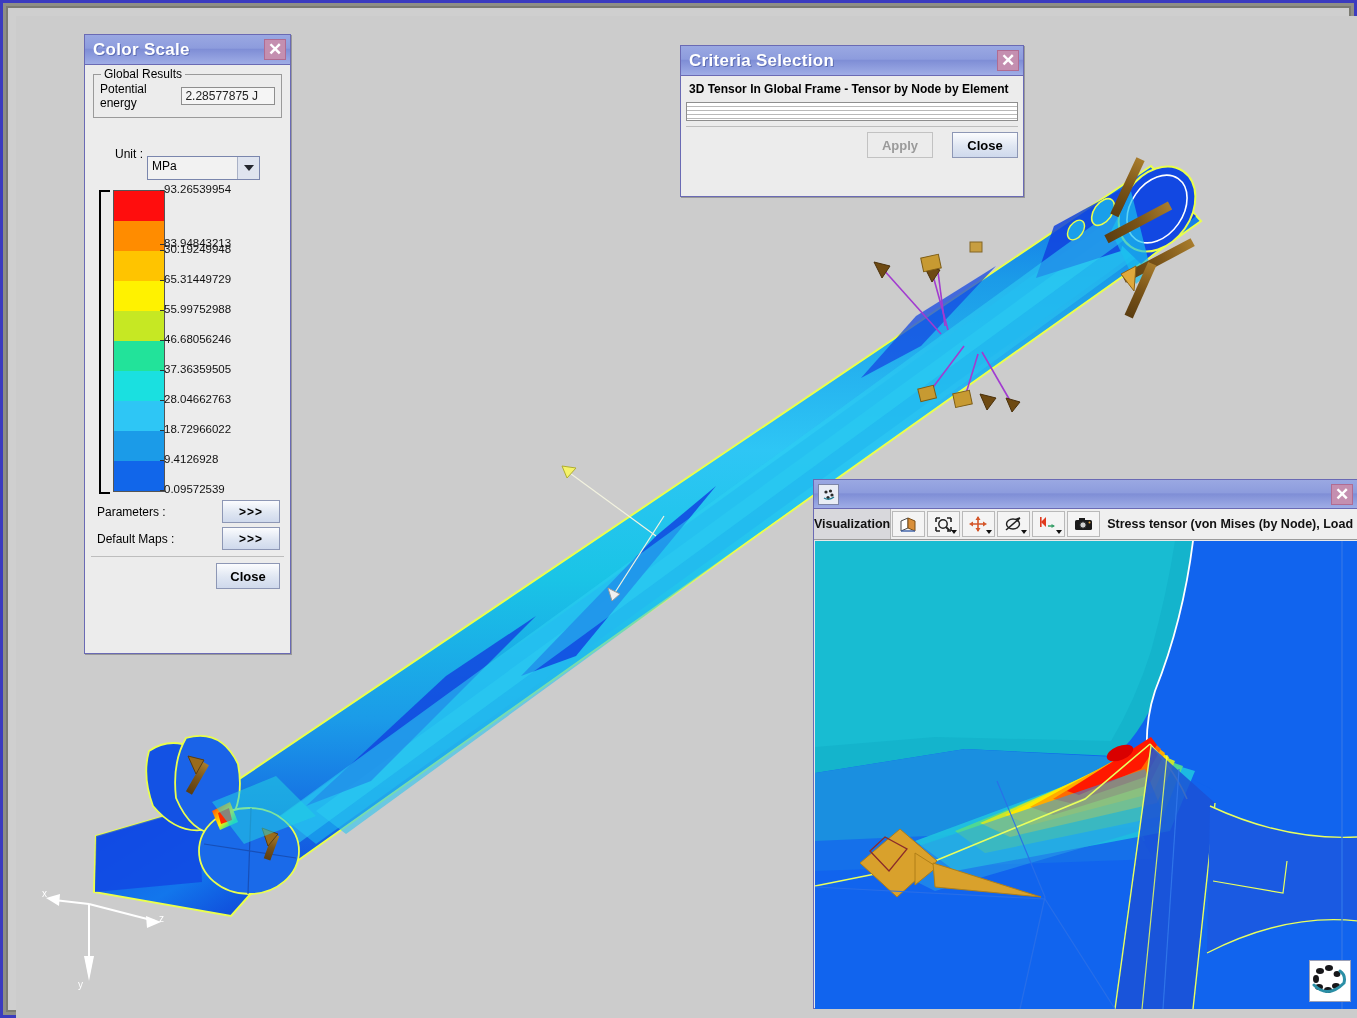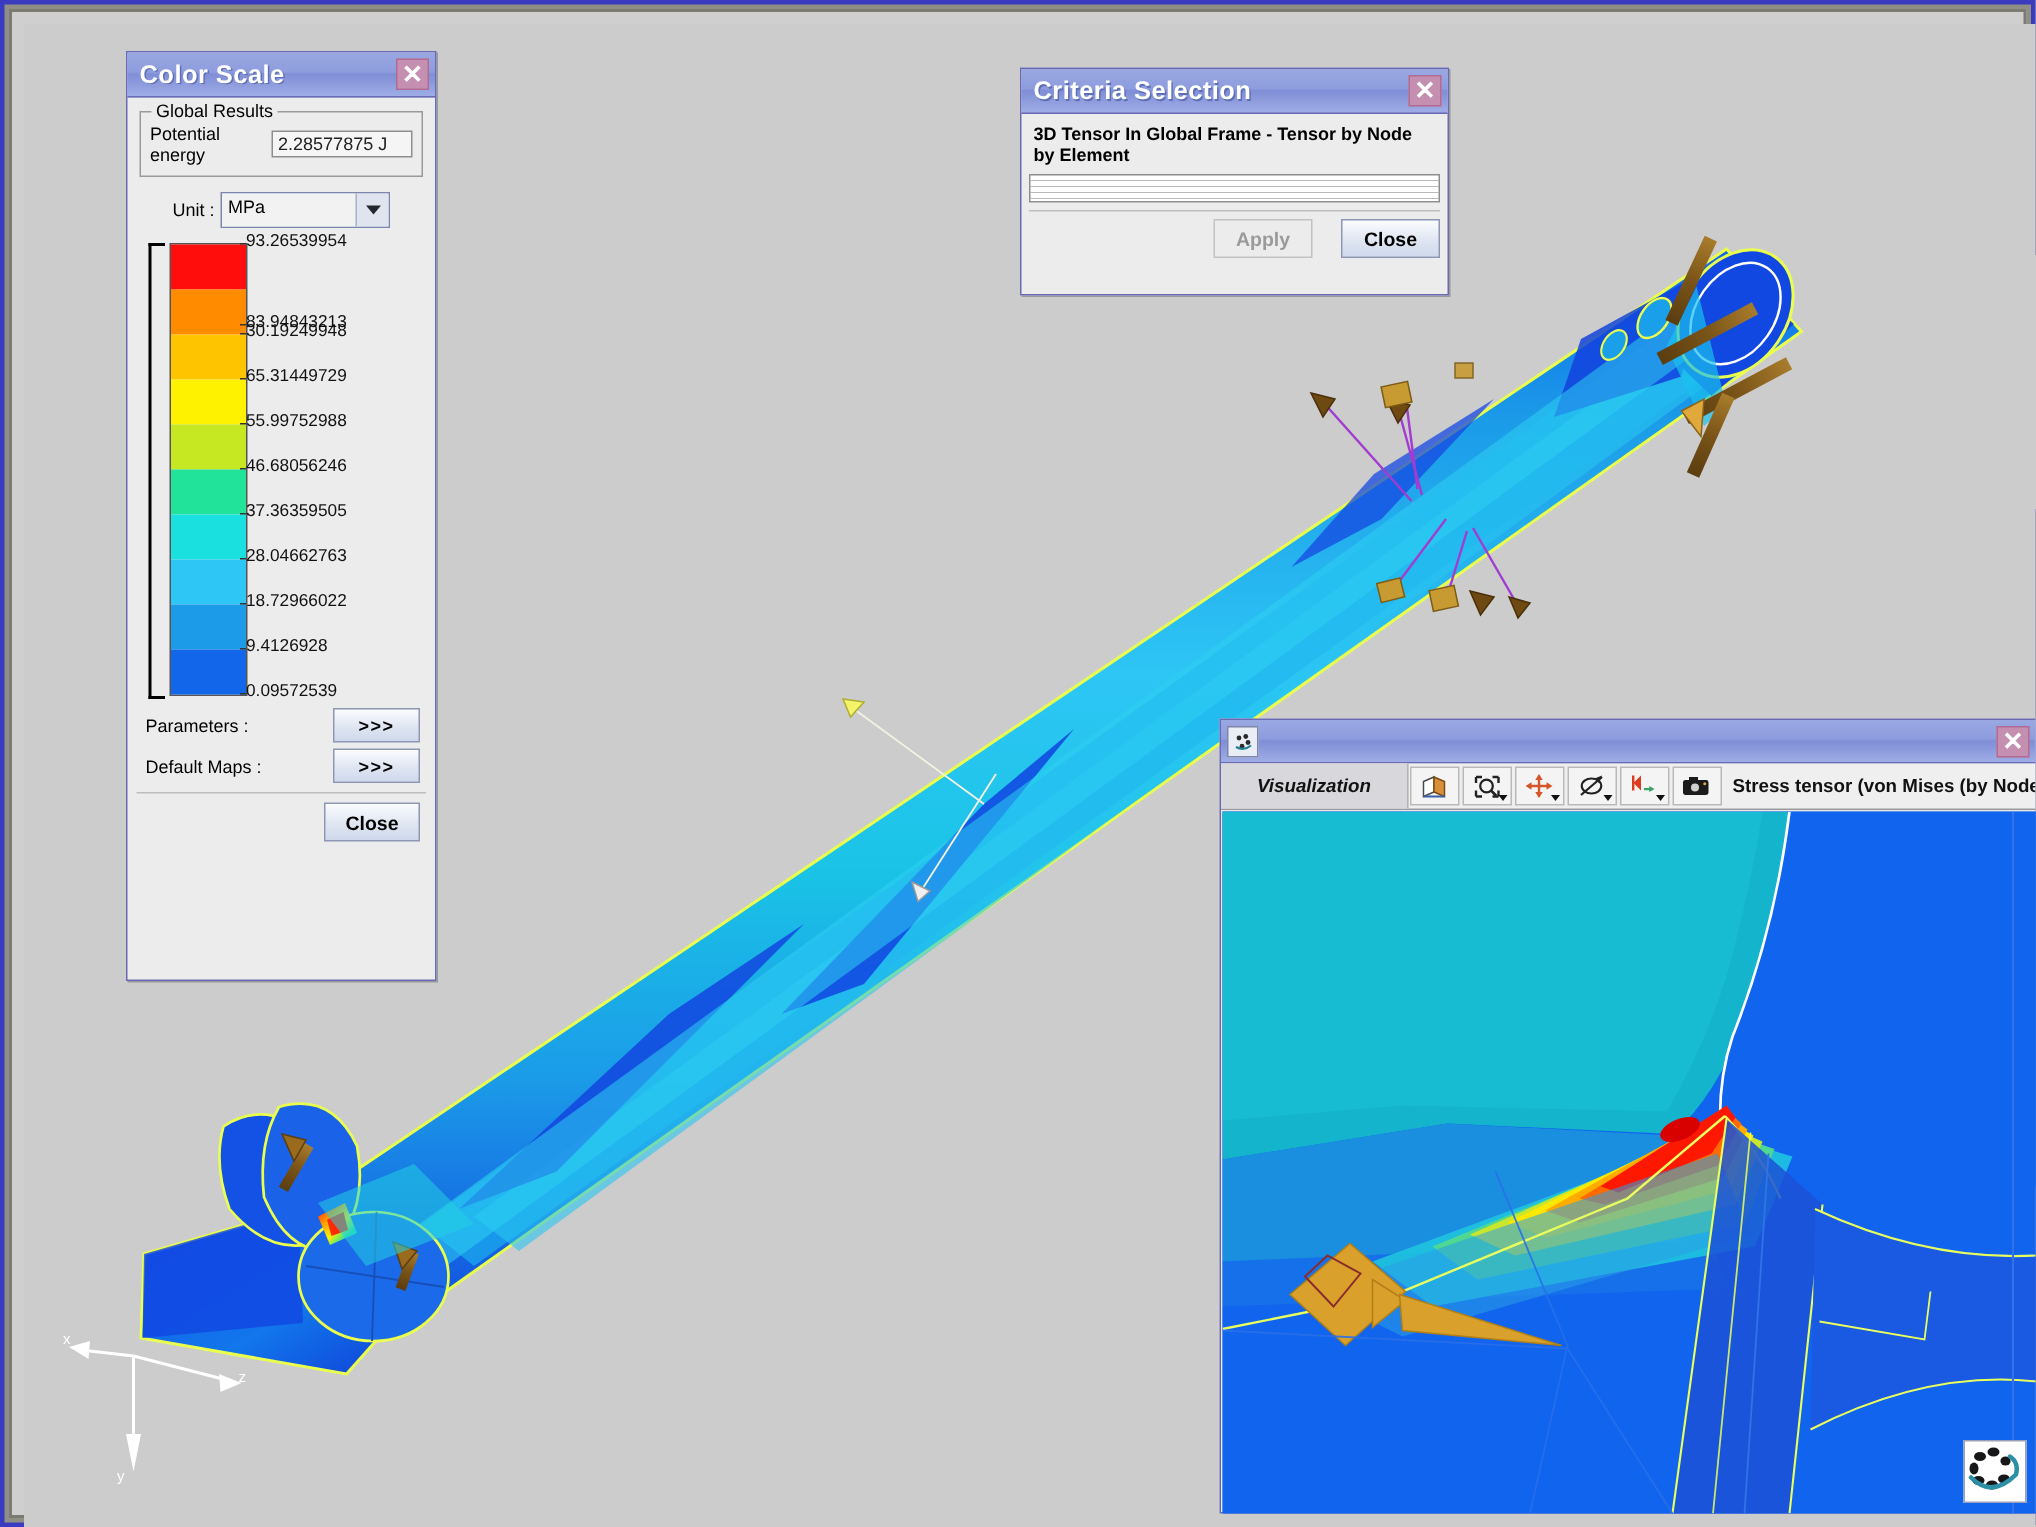--- a/index.html
+++ b/index.html
@@ -112,21 +112,21 @@
   }
   .cs-param-row{display:flex;align-items:center;justify-content:space-between;margin:4px 4px 4px 6px;}
   .cs-param-row .btn{width:56px;height:21px;font-size:12px;letter-spacing:1px;}
   #cs-footer{
     border-top:1px solid #bdbdbd;margin-top:6px;padding:6px 4px 0 4px;
     display:flex;justify-content:flex-end;
   }
   #cs-footer .btn{width:62px;height:24px;}
 
   
-  #criteria{left:664px;top:29px;width:286px;height:152px;}
+  #criteria{left:664px;top:29px;width:344px;height:152px;}
   #crit-head{font-size:12px;font-weight:bold;color:#000;padding:2px 3px 4px 3px;}
   #crit-rows .crow{display:flex;align-items:center;margin-bottom:3px;}
   #crit-rows .crow .lbl{font-size:12px;font-weight:bold;width:90px;}
   #crit-rows .crow .combo{flex:1;height:21px;}
   #crit-list{
     height:17px;border:1px solid #8e8e8e;background:#fdfdfd;margin-top:2px;
     background-image:repeating-linear-gradient(to bottom,#ffffff 0px,#ffffff 3px,#b9b9b9 3px,#b9b9b9 4px);
   }
   #crit-footer{
     border-top:1px solid #bdbdbd;margin-top:5px;padding-top:5px;
@@ -147,22 +147,22 @@
   }
   #vis-appicon{
     width:19px;height:19px;background:#e9edf5;border:1px solid #7d86a8;
     display:flex;align-items:center;justify-content:center;
   }
   #vis-toolbar{
     height:31px;box-sizing:border-box;background:#efefef;
     border-bottom:1px solid #9b9b9b;display:flex;align-items:stretch;
   }
   #vis-tbtitle{
-    display:flex;align-items:center;padding:0 24px;font-size:12.5px;
-    font-weight:bold;color:#111;background:#d8d8dc;border-right:1px solid #b4b4b4;font-style:italic;
+    display:flex;align-items:center;padding:0 0;font-size:12.5px;
+    font-weight:bold;color:#111;background:#d8d8dc;border-right:1px solid #b4b4b4;
   }
   .tbgroup{display:flex;align-items:stretch;}
   .tbbtn{
     width:33px;box-sizing:border-box;border:1px solid #b9b9b9;
     background:#f4f4f4;margin:2px 1px;display:flex;align-items:center;
     justify-content:center;position:relative;cursor:pointer;
   }
   .tbbtn .drop{
     position:absolute;right:2px;bottom:2px;width:0;height:0;
     border-left:3.5px solid transparent;border-right:3.5px solid transparent;
@@ -337,21 +337,21 @@
         <div class="fieldset">
           <div class="legend">Global Results</div>
           <div class="row" style="margin-top:3px;">
             <div class="lbl">Potential energy</div>
             <div class="txtfield" style="margin-left:4px;width:96px;">2.28577875 J</div>
           </div>
         </div>
 
         <div class="row" style="margin:10px 0 4px 0;justify-content:center;">
           <div class="lbl" style="font-weight:normal;">Unit :</div>
-          <div class="combo" style="width:111px;height:22px;margin-left:4px;">
+          <div class="combo" style="width:111px;height:22px;margin-left:4px;margin-top:28px;">
             <div class="cval">MPa</div>
             <div class="carrow">
                   <i></i>
                 </div>
           </div>
         </div>
 
         <div id="cs-strip-wrap">
           <div class="cs-bracket"></div>
           <div class="cs-strip" id="cs-strip">

